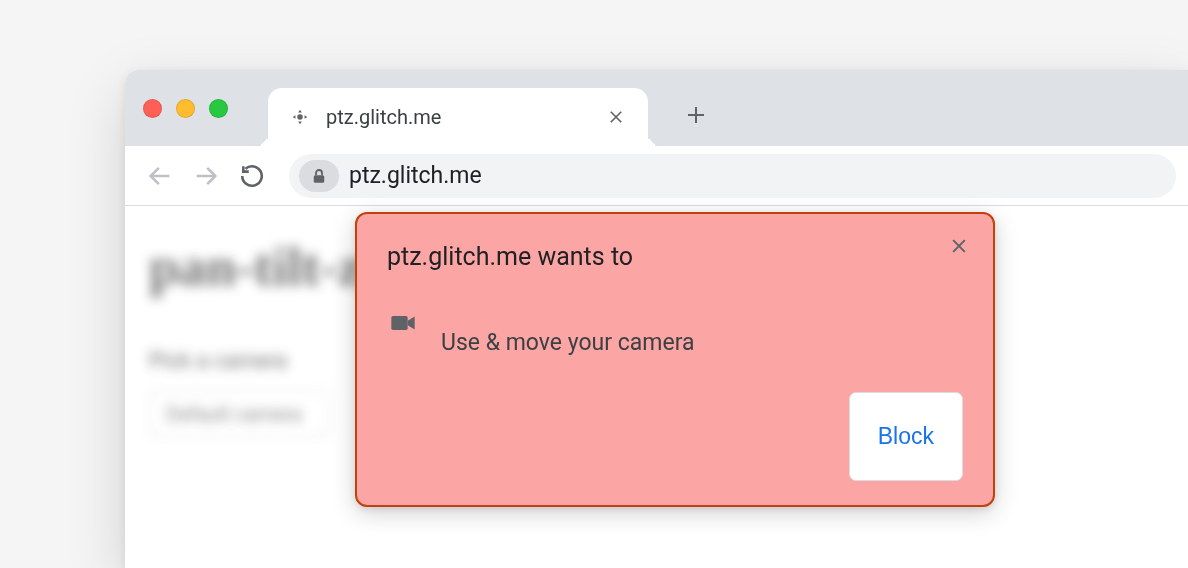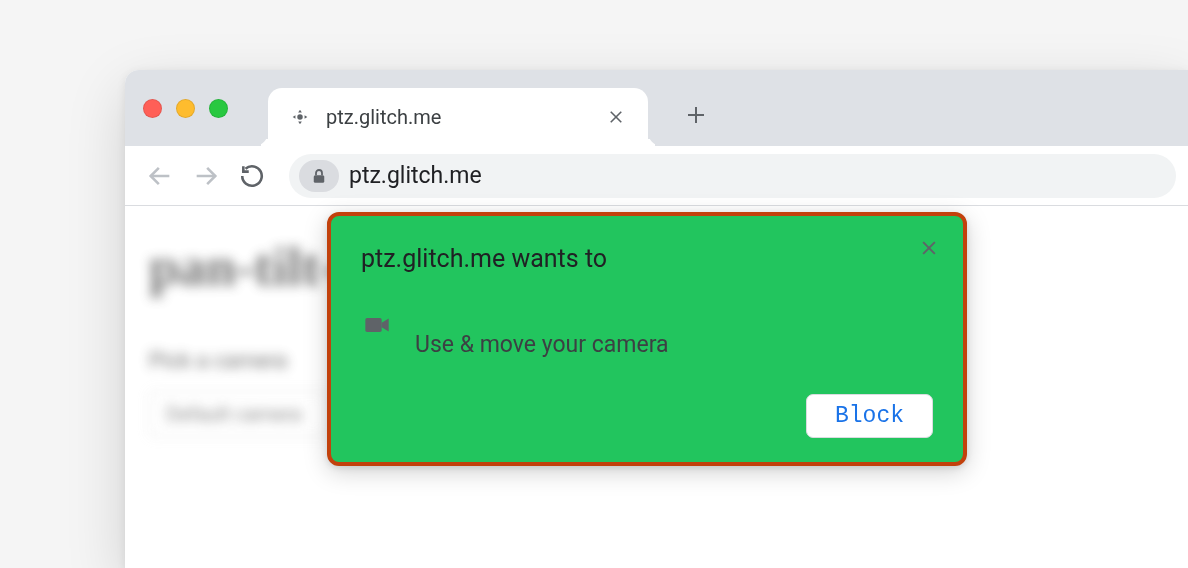--- a/index.html
+++ b/index.html
@@ -190,24 +190,24 @@
       border-radius: 4px;
       padding: 10px 16px;
       font-size: 20px;
       color: #555;
       display: inline-block;
       min-width: 180px;
     }
     .permission-popup {
       position: absolute;
       top: 6px;
-      left: 202px;
+      left: 230px;
       width: 640px;
-      background: #22c55e;
-      border: 4px solid #c2410c;
+      background: #fca5a5;
+      border: 2px solid #c2410c;
       border-radius: 12px;
       box-shadow: 0 6px 24px rgba(0,0,0,0.18), 0 2px 6px rgba(0,0,0,0.1);
       padding: 28px 30px 24px 30px;
       z-index: 100;
     }
     .popup-title {
       font-size: 25px;
       color: #202124;
       margin-bottom: 22px;
     }
@@ -236,24 +236,23 @@
     .popup-buttons {
       display: flex;
       justify-content: flex-end;
       gap: 18px;
     }
     .popup-btn {
       border: 1px solid #dadce0;
       background: #fff;
       color: #1a73e8;
       font-size: 23px;
-      padding: 8px 28px;
+      padding: 30px 28px;
       border-radius: 7px;
       cursor: pointer;
-      font-family: Liberation Mono, monospace;
     }
   </style>
 </head>
 <body>
 
 <div class="shadow-wrapper">
 
   <div class="tab-strip">
     <div class="traffic-lights">
       <div class="traffic-light tl-close"></div>

